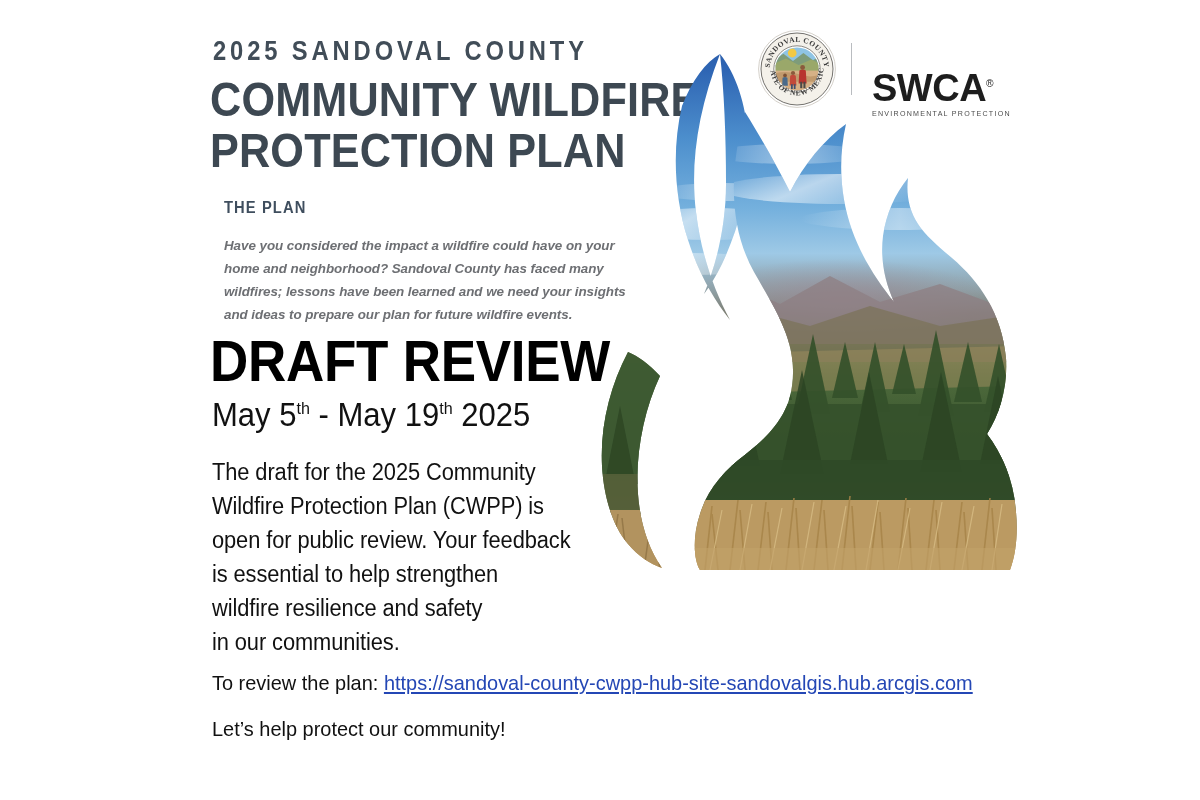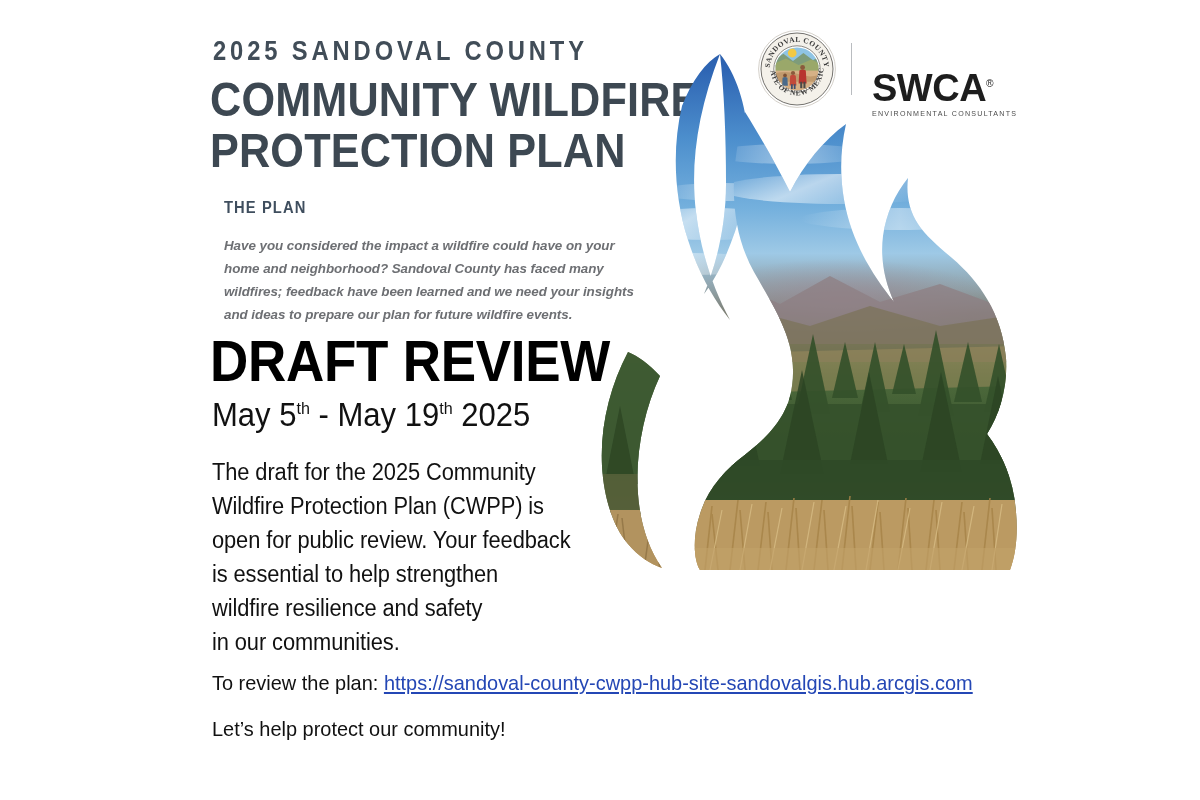--- a/index.html
+++ b/index.html
@@ -341,34 +341,34 @@
         <text font-family="Liberation Serif, serif" font-size="9.3" font-weight="700" fill="#3a3a3a" letter-spacing="0.7">
           <textPath href="#arcBot" startOffset="50%" text-anchor="middle">STATE OF NEW MEXICO</textPath>
         </text>
       </svg>
     </div>
 
     <div class="divider"></div>
 
     <div class="swca">
       <div class="swca-mark"><span>SWCA</span><sup>®</sup></div>
-      <div class="swca-sub">ENVIRONMENTAL CONSULTANTS</div>
+      <div class="swca-sub">ENVIRONMENTAL PROTECTION</div>
     </div>
   </div>
 
   <div class="eyebrow">2025 SANDOVAL COUNTY</div>
 
   <div class="bigtitle">
     <div>COMMUNITY WILDFIRE</div>
     <div>PROTECTION PLAN</div>
   </div>
 
   <div class="subhead">THE PLAN</div>
 
-  <div class="intro">Have you considered the impact a wildfire could have on your home and neighborhood? Sandoval County has faced many wildfires; feedback have been learned and we need your insights and ideas to prepare our plan for future wildfire events.</div>
+  <div class="intro">Have you considered the impact a wildfire could have on your home and neighborhood? Sandoval County has faced many wildfires; lessons have been learned and we need your insights and ideas to prepare our plan for future wildfire events.</div>
 
   <div class="draft">DRAFT REVIEW</div>
 
   <div class="dates"><span>May</span>&nbsp;<span>5</span><sup>th</sup>&nbsp;<span>-</span>&nbsp;<span>May</span>&nbsp;<span>19</span><sup>th</sup>&nbsp;<span>2025</span></div>
 
   <div class="body">
     <div>The draft for the 2025 Community</div>
     <div>Wildfire Protection Plan (CWPP) is</div>
     <div>open for public review. Your feedback</div>
     <div>is essential to help strengthen</div>

